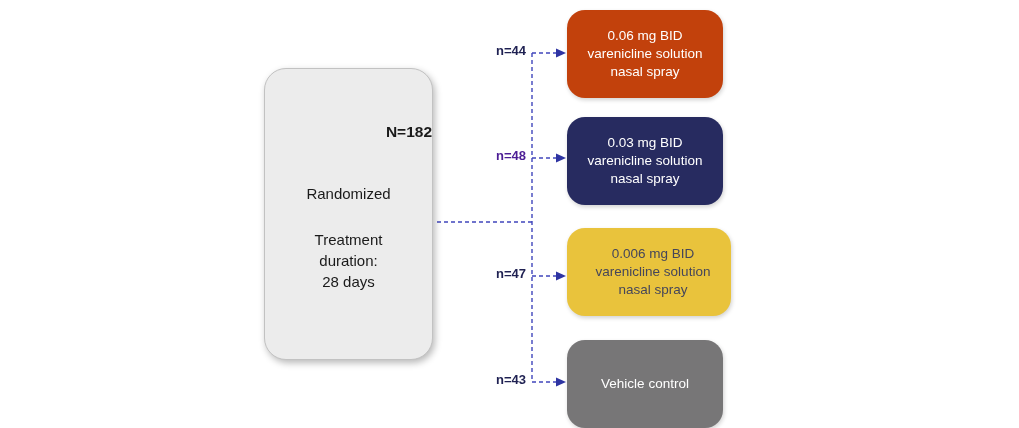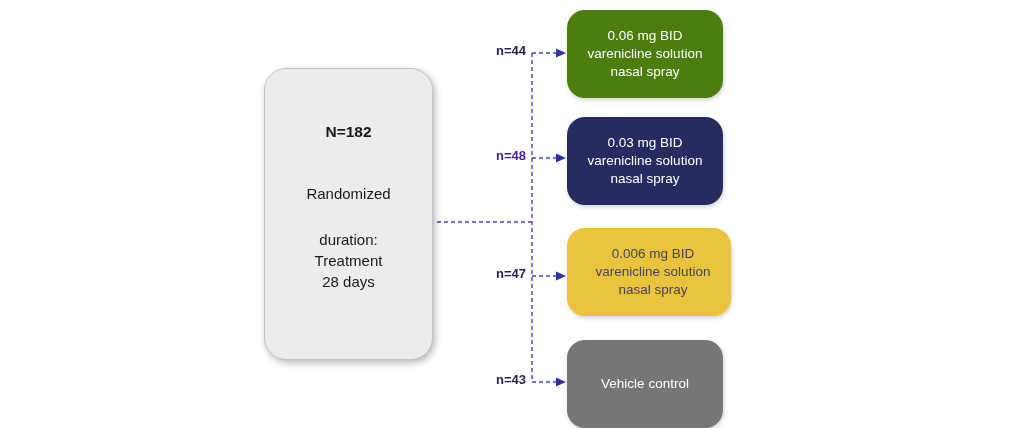--- a/index.html
+++ b/index.html
@@ -25,21 +25,21 @@
     width: 169px; height: 292px;
     box-sizing: border-box;
     background: #ECECEC;
     border: 1px solid #C2C2C2;
     border-radius: 22px;
     box-shadow: 2px 3px 7px rgba(0,0,0,0.28);
     text-align: center;
     color: #1A1A1A;
     font-size: 15px;
   }
-  .main-box .n-total { margin-top: 54px; font-weight: bold; font-size: 15.5px; }
+  .main-box .n-total { margin-top: 54px; font-weight: bold; font-size: 15.5px; text-align: right; }
   .main-box .randomized { margin-top: 42px; line-height: 22px; }
   .main-box .duration { margin-top: 24px; line-height: 21px; }
 
   .arm-box {
     position: absolute;
     left: 567px;
     width: 156px; height: 88px;
     border-radius: 18px;
     display: flex;
     align-items: center;
@@ -91,32 +91,32 @@
     <path class="dash" d="M532,382 H556" stroke="#4046BC"></path>
     <polygon class="head" points="566,382 556,377.5 556,386.5" fill="#2E34A2"></polygon>
   </svg>
 
   <div class="main-box">
     <div class="n-total">N=182</div>
     <div class="randomized">
       <div>Randomized</div>
     </div>
     <div class="duration">
+      <div>Treatment</div>
       <div>duration:</div>
-      <div>Treatment</div>
       <div>28 days</div>
     </div>
   </div>
 
   <div class="arm-label" id="label-0" style="color: rgb(31, 33, 82);">n=44</div>
   <div class="arm-label" id="label-1" style="color: #4c1d95;">n=48</div>
   <div class="arm-label" id="label-2" style="color: rgb(31, 33, 82);">n=47</div>
   <div class="arm-label" id="label-3" style="color: rgb(31, 33, 82);">n=43</div>
 
-  <div class="arm-box" id="arm-0" style="background: #4d7c0f; color: rgb(255, 255, 255);">
+  <div class="arm-box" id="arm-0" style="background: #c2410c; color: rgb(255, 255, 255);">
     <div class="arm-text">0.06 mg BID varenicline solution nasal spray</div>
   </div>
   <div class="arm-box" id="arm-1" style="background: rgb(39, 43, 96); color: rgb(255, 255, 255);">
     <div class="arm-text">0.03 mg BID varenicline solution nasal spray</div>
   </div>
   <div class="arm-box" id="arm-2" style="background: rgb(233, 195, 60); color: rgb(69, 70, 90);">
     <div class="arm-text">0.006 mg BID varenicline solution nasal spray</div>
   </div>
   <div class="arm-box" id="arm-3" style="background: rgb(119, 118, 119); color: rgb(255, 255, 255);">
     <div class="arm-text">Vehicle control</div>

